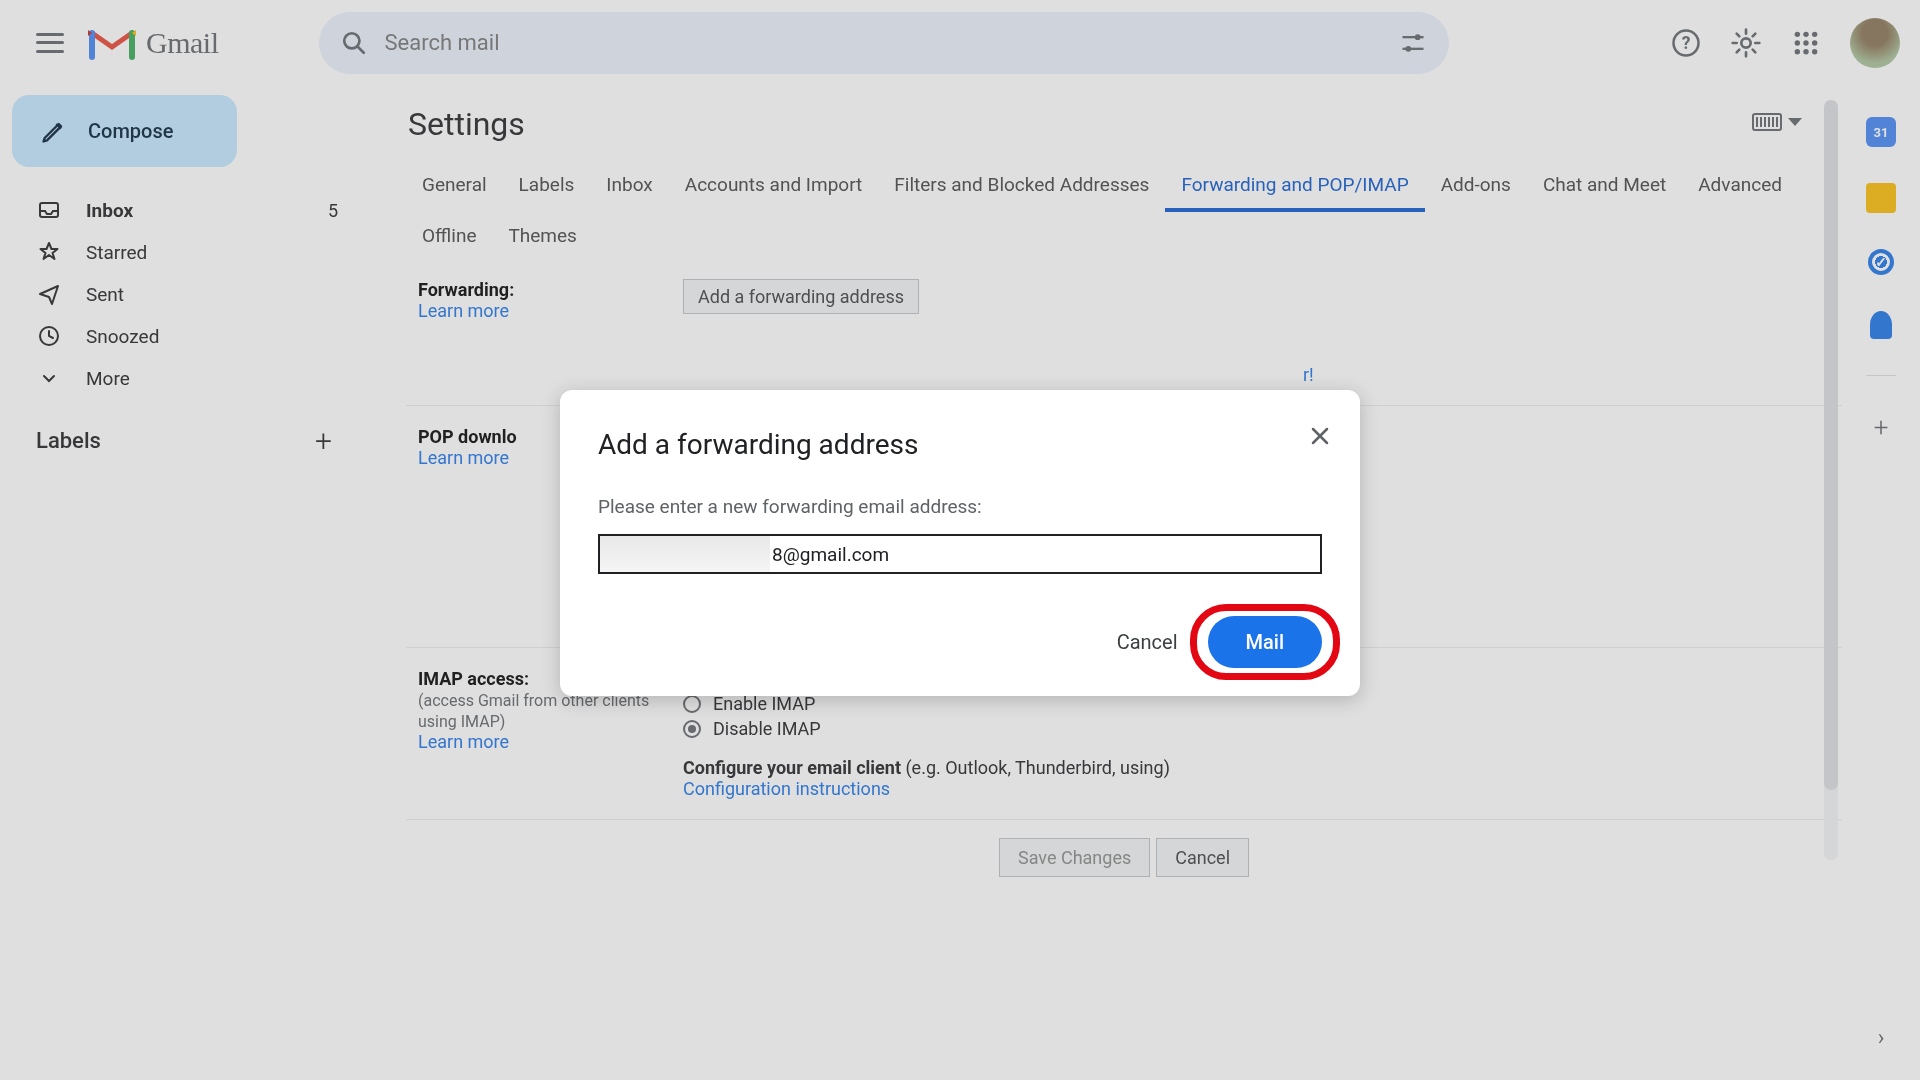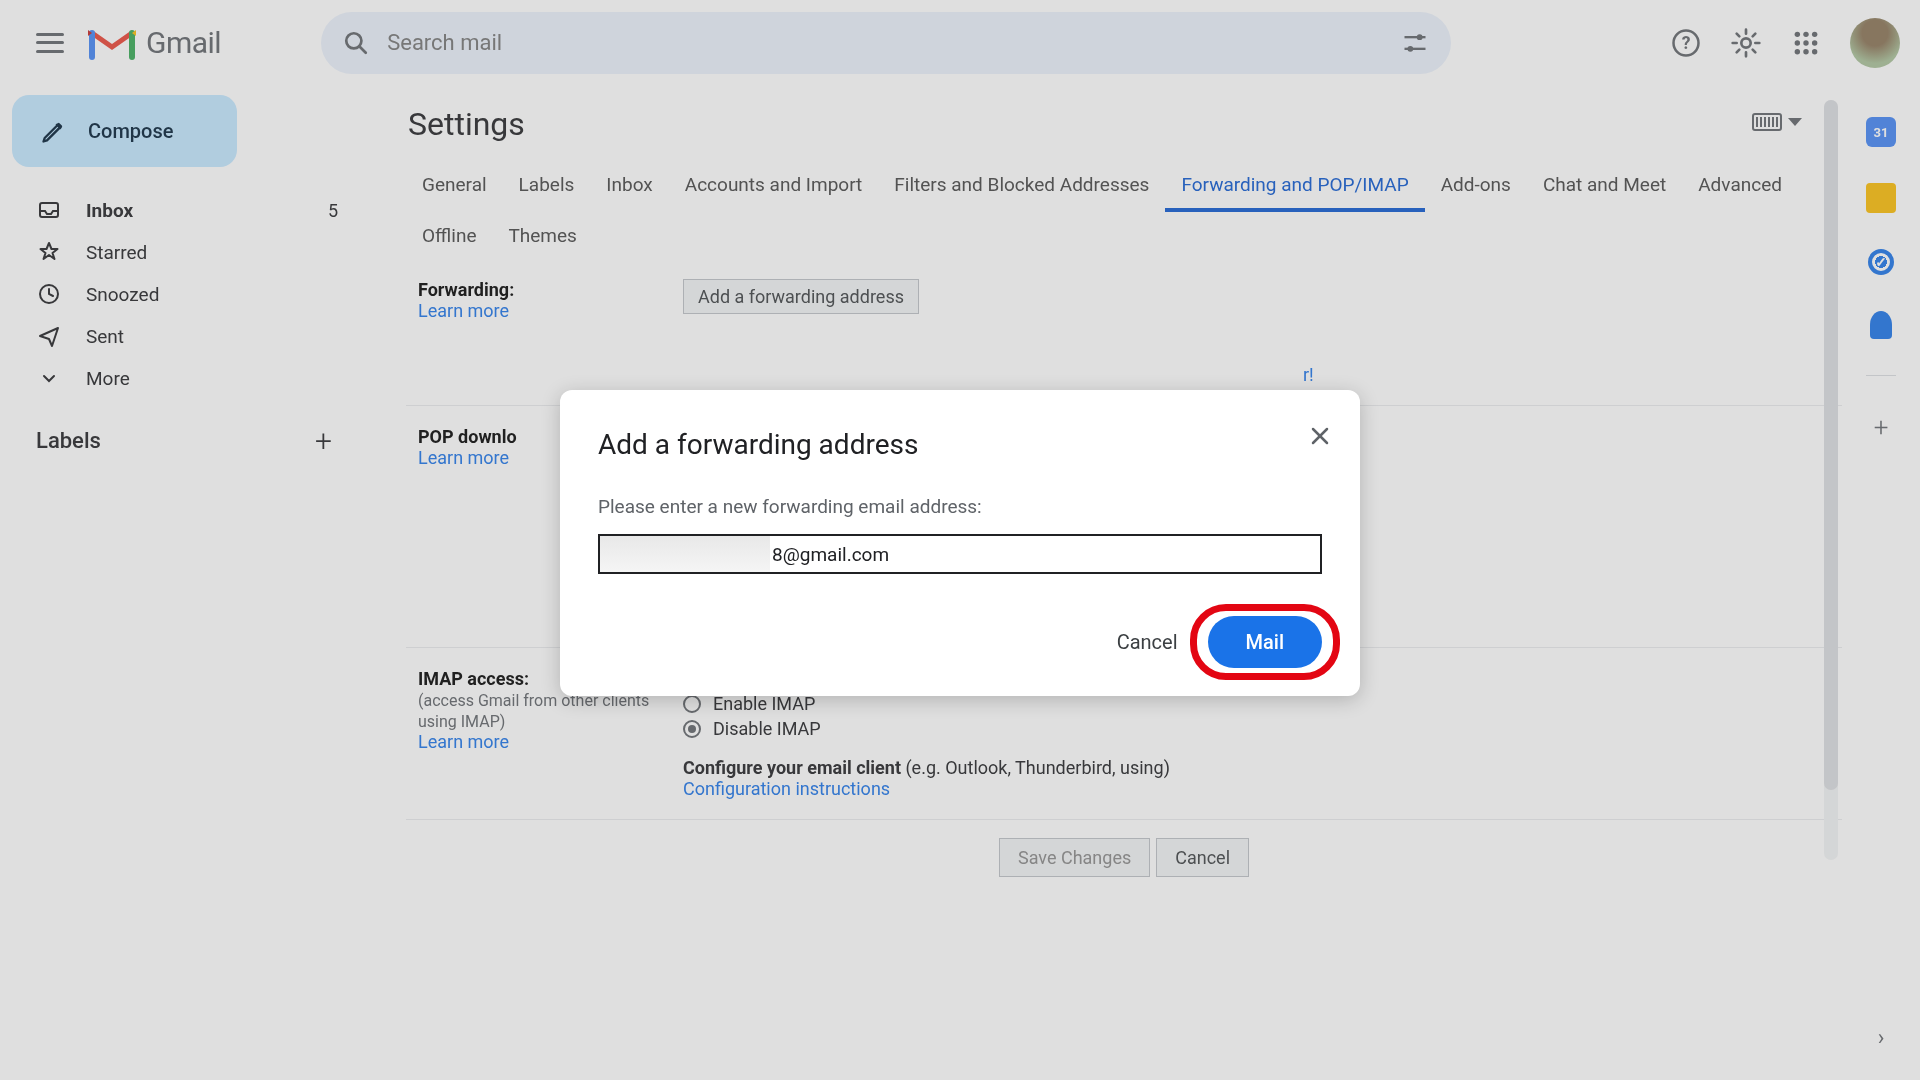--- a/index.html
+++ b/index.html
@@ -4,21 +4,21 @@
 <style>
 * { box-sizing: border-box; margin: 0; padding: 0; font-family: 'Google Sans', Roboto, Arial, sans-serif; }
 body { width: 1920px; height: 1080px; overflow: hidden; position: relative; background: #fff; }
 .overlay { position: absolute; inset: 0; background: rgba(128,128,128,0.25); z-index: 50; pointer-events: none; }
 .header { height: 85px; display: flex; align-items: center; padding: 0 20px; }
 .menu-btn { width: 60px; height: 60px; display:flex; align-items:center; justify-content:center; border-radius:50%; }
 .menu-icon { width: 28px; height: 20px; display:flex; flex-direction:column; justify-content:space-between; }
 .menu-icon span { height: 3px; background:#5f6368; border-radius:2px; }
 .logo-wrap { display:flex; align-items:center; margin-left: 8px; }
 .gmail-logo { width: 48px; height: 36px; margin-right: 10px; }
-.gmail-text { font-size: 30px; color:#5f6368; letter-spacing:-0.5px; }
+.gmail-text { font-size: 30px; color:#5f6368; letter-spacing:-0.5px;font-family:Liberation Serif, serif; }
 .search-wrap { margin-left: 100px; flex: 0 0 1130px; }
 .search-bar { height: 62px; background:#eaf1fb; border-radius: 31px; display:flex; align-items:center; padding: 0 22px; }
 .search-icon { color:#5f6368; }
 .search-input { border:none; background:transparent; font-size:22px; color:#5f6368; margin-left:18px; flex:1; outline:none; }
 .tune-icon { color:#5f6368; }
 .header-right { margin-left:auto; display:flex; align-items:center; gap:28px; }
 .hicon { width:32px; height:32px; color:#5f6368; display:flex; align-items:center; justify-content:center; }
 .avatar { width:50px; height:50px; border-radius:50%; background: radial-gradient(circle at 50% 30%, #8a7355 30%, #a8c098 70%); }
 .body-wrap { display:flex; height: calc(100% - 85px); }
 .sidebar { width: 380px; padding: 10px 12px; }
@@ -179,33 +179,33 @@
         <div class="nav-icon">
             <svg width="24" height="24" viewBox="0 0 24 24">
               <path d="M12 3l2.5 6h6l-5 4 2 6-5.5-4-5.5 4 2-6-5-4h6z" stroke="#202124" stroke-width="2" fill="none" stroke-linejoin="round"></path>
             </svg>
           </div>
         <span class="nav-label">Starred</span>
       </div>
       <div class="nav-item">
         <div class="nav-icon">
             <svg width="24" height="24" viewBox="0 0 24 24">
+              <path d="M3 12l18-8-6 18-3-7-9-3z" stroke="#202124" stroke-width="2" fill="none" stroke-linejoin="round"></path>
+            </svg>
+          </div>
+        <span class="nav-label">Sent</span>
+      </div>
+      <div class="nav-item">
+        <div class="nav-icon">
+            <svg width="24" height="24" viewBox="0 0 24 24">
               <circle cx="12" cy="12" r="9" stroke="#202124" stroke-width="2" fill="none"></circle>
               <path d="M12 7v5l4 2" stroke="#202124" stroke-width="2" fill="none" stroke-linecap="round"></path>
             </svg>
           </div>
         <span class="nav-label">Snoozed</span>
-      </div>
-      <div class="nav-item">
-        <div class="nav-icon">
-            <svg width="24" height="24" viewBox="0 0 24 24">
-              <path d="M3 12l18-8-6 18-3-7-9-3z" stroke="#202124" stroke-width="2" fill="none" stroke-linejoin="round"></path>
-            </svg>
-          </div>
-        <span class="nav-label">Sent</span>
       </div>
       <div class="nav-item">
         <div class="nav-icon">
             <svg width="24" height="24" viewBox="0 0 24 24">
               <path d="M7 10l5 5 5-5" stroke="#202124" stroke-width="2" fill="none" stroke-linecap="round"></path>
             </svg>
           </div>
         <span class="nav-label">More</span>
       </div>
     </div>

